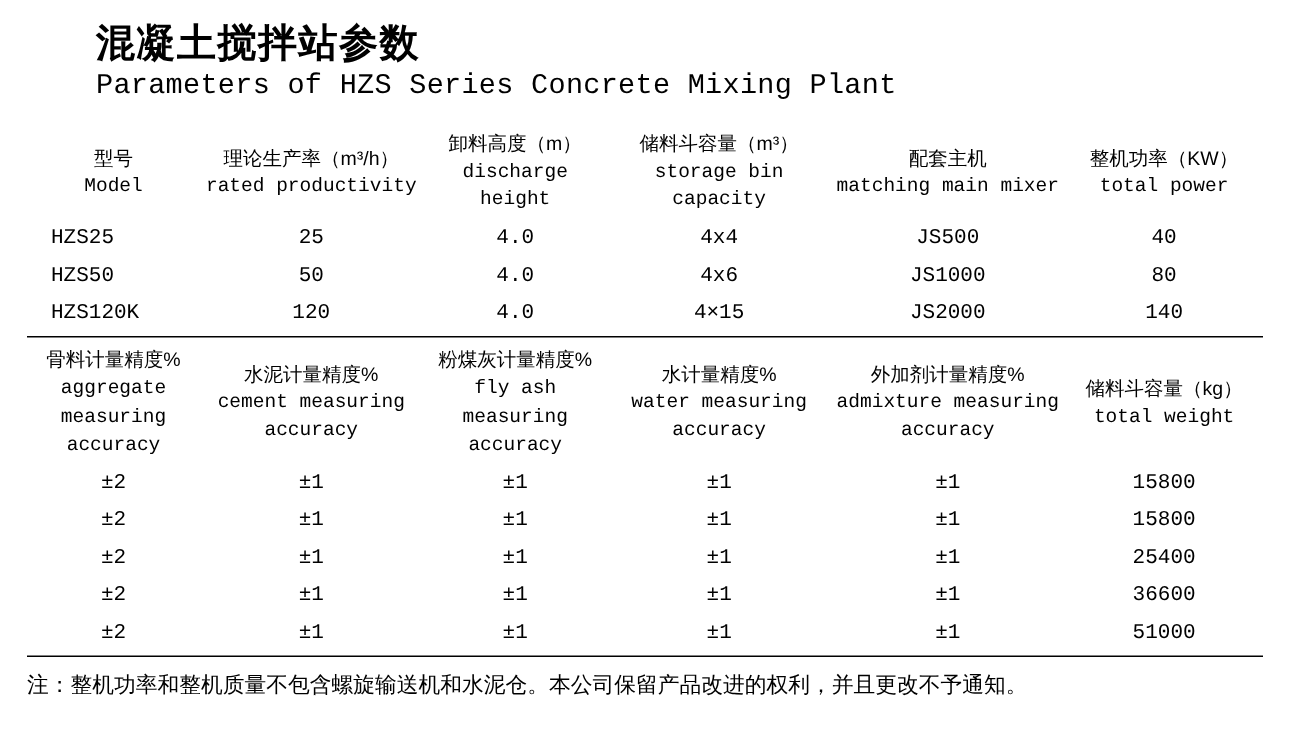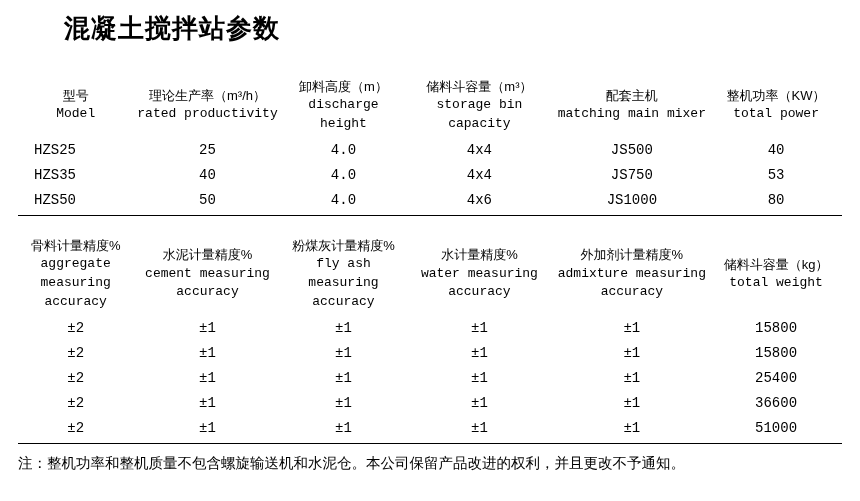--- a/index.html
+++ b/index.html
@@ -38,22 +38,22 @@
     padding-left: 46px;
     line-height: 1.35;
     color: #000;
     letter-spacing: 0.2px;
   }
   table {
     border-collapse: collapse;
     width: 100%;
     table-layout: fixed;
   }
-  .tbl1 { margin-top: 32px; }
-  .tbl2 { margin-top: 20px; }
+  .tbl1 { margin-top: 16px; }
+  .tbl2 { margin-top: 5px; }
   th, td {
     text-align: center;
     vertical-align: middle;
     padding: 0;
   }
   .hdr-cn {
     font-family: "Liberation Sans", sans-serif;
     font-size: 13px;
     font-weight: normal;
     line-height: 1.5;
@@ -94,20 +94,21 @@
     line-height: 1.6;
     color: #000;
   }
 </style>
 </head>
 <body>
 
 <div class="page">
 
   <div class="title-cn">混凝土搅拌站参数</div>
+  <div class="title-en">Parameters of HZS Series Concrete Mixing Plant</div>
 
   <table class="tbl1">
     <colgroup>
       <col style="width:14%">
       <col style="width:18%">
       <col style="width:15%">
       <col style="width:18%">
       <col style="width:19%">
       <col style="width:16%">
     </colgroup>
@@ -142,35 +143,35 @@
     <tbody>
       <tr>
         <td class="data-cell model-cell">HZS25</td>
         <td class="data-cell">25</td>
         <td class="data-cell">4.0</td>
         <td class="data-cell">4x4</td>
         <td class="data-cell">JS500</td>
         <td class="data-cell">40</td>
       </tr>
       <tr>
-        <td class="data-cell model-cell">HZS35</td>
-        <td class="data-cell">40</td>
-        <td class="data-cell">4.0</td>
-        <td class="data-cell">4x4</td>
-        <td class="data-cell">JS750</td>
-        <td class="data-cell">53</td>
-      </tr>
-      <tr>
         <td class="data-cell model-cell">HZS50</td>
         <td class="data-cell">50</td>
         <td class="data-cell">4.0</td>
         <td class="data-cell">4x6</td>
         <td class="data-cell">JS1000</td>
         <td class="data-cell">80</td>
       </tr>
+      <tr>
+        <td class="data-cell model-cell">HZS120K</td>
+        <td class="data-cell">120</td>
+        <td class="data-cell">4.0</td>
+        <td class="data-cell">4×15</td>
+        <td class="data-cell">JS2000</td>
+        <td class="data-cell">140</td>
+      </tr>
     </tbody>
   </table>
 
   <div class="sep"></div>
 
   <table class="tbl2">
     <colgroup>
       <col style="width:14%">
       <col style="width:18%">
       <col style="width:15%">

